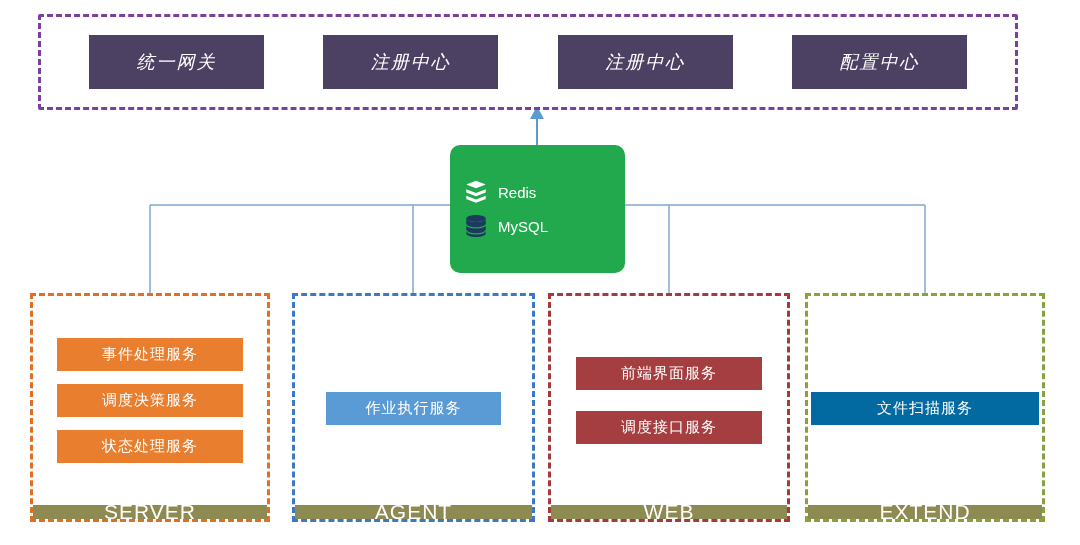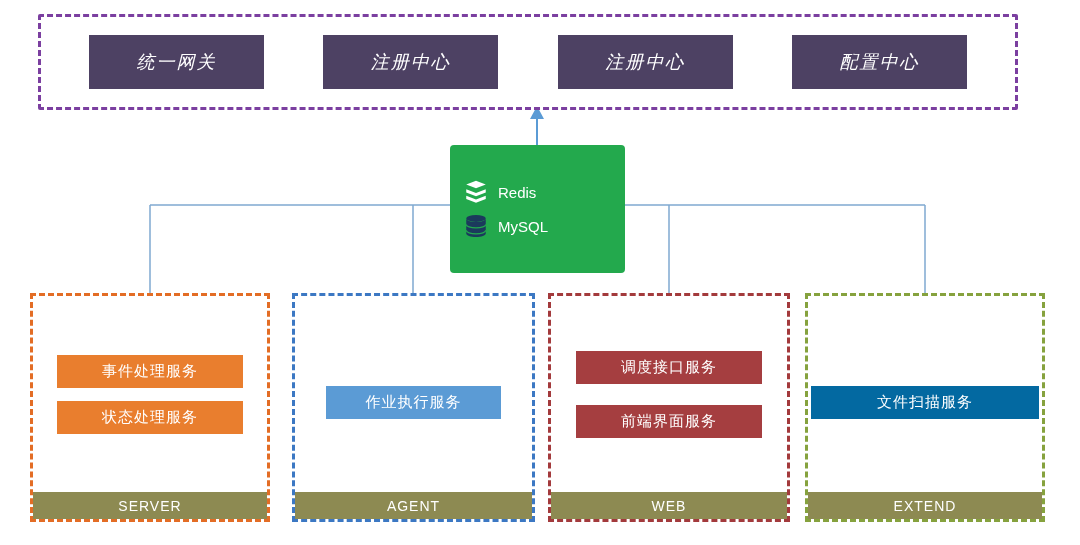--- a/index.html
+++ b/index.html
@@ -19,41 +19,41 @@
   }
   .top-box {
     width:175px; height:54px; background:#4D4163; color:#ffffff;
     display:flex; align-items:center; justify-content:center;
     font-size:18px; letter-spacing:2px;font-style:italic;
   }
 
   
   .middleware {
     position:absolute; left:450px; top:145px; width:175px; height:128px;
-    background:#23A94D; border-radius:4px; color:#ffffff;
+    background:#23A94D; border-radius:10px; color:#ffffff;
     display:flex; flex-direction:column; justify-content:center;
     gap:8px; padding-left:13px;
   }
   .mw-row { display:flex; align-items:center; gap:9px; font-size:15px; }
   .mw-row svg { flex:0 0 auto; }
 
   
   .group {
     position:absolute; top:293px; height:229px;
     border-width:3px; border-style:dashed;
     display:flex; flex-direction:column; background:#ffffff;
   }
   .group-content {
     flex:1; display:flex; flex-direction:column;
     align-items:center; justify-content:center;
   }
   .band {
-    height:27px; background:#8D8A52; color:#ffffff;
+    height:14px; background:#8D8A52; color:#ffffff;
     display:flex; align-items:center; justify-content:center;
-    font-size:14px; letter-spacing:1px;
+    font-size:21px; letter-spacing:1px;
   }
   .svc {
     height:33px; display:flex; align-items:center; justify-content:center;
     color:#ffffff; font-size:15px; letter-spacing:1px;font-family:Liberation Serif, serif;
   }
 
   .group.server { left:30px;  width:240px; border-color:#E36D25; }
   .group.server .group-content { gap:13px; }
   .group.server .svc { background:#E97E2E; width:186px; }
 
@@ -114,36 +114,37 @@
         </g>
         <path d="M3 10.5c0 1.8 4 3.2 9 3.2s9-1.4 9-3.2M3 16c0 1.8 4 3.2 9 3.2s9-1.4 9-3.2" stroke="#23A94D" stroke-width="1.2" fill="none"></path>
       </svg>
       <span>MySQL</span>
     </div>
   </div>
 
   <div class="group server">
     <div class="group-content">
       <div class="svc">事件处理服务</div>
+      <div class="svc">调度决策服务</div>
       <div class="svc">状态处理服务</div>
     </div>
     <div class="band">SERVER</div>
   </div>
 
   <div class="group agent">
     <div class="group-content">
       <div class="svc">作业执行服务</div>
     </div>
     <div class="band">AGENT</div>
   </div>
 
   <div class="group web">
     <div class="group-content">
+      <div class="svc">前端界面服务</div>
       <div class="svc">调度接口服务</div>
-      <div class="svc">前端界面服务</div>
     </div>
     <div class="band">WEB</div>
   </div>
 
   <div class="group extend">
     <div class="group-content">
       <div class="svc">文件扫描服务</div>
     </div>
     <div class="band">EXTEND</div>
   </div>

